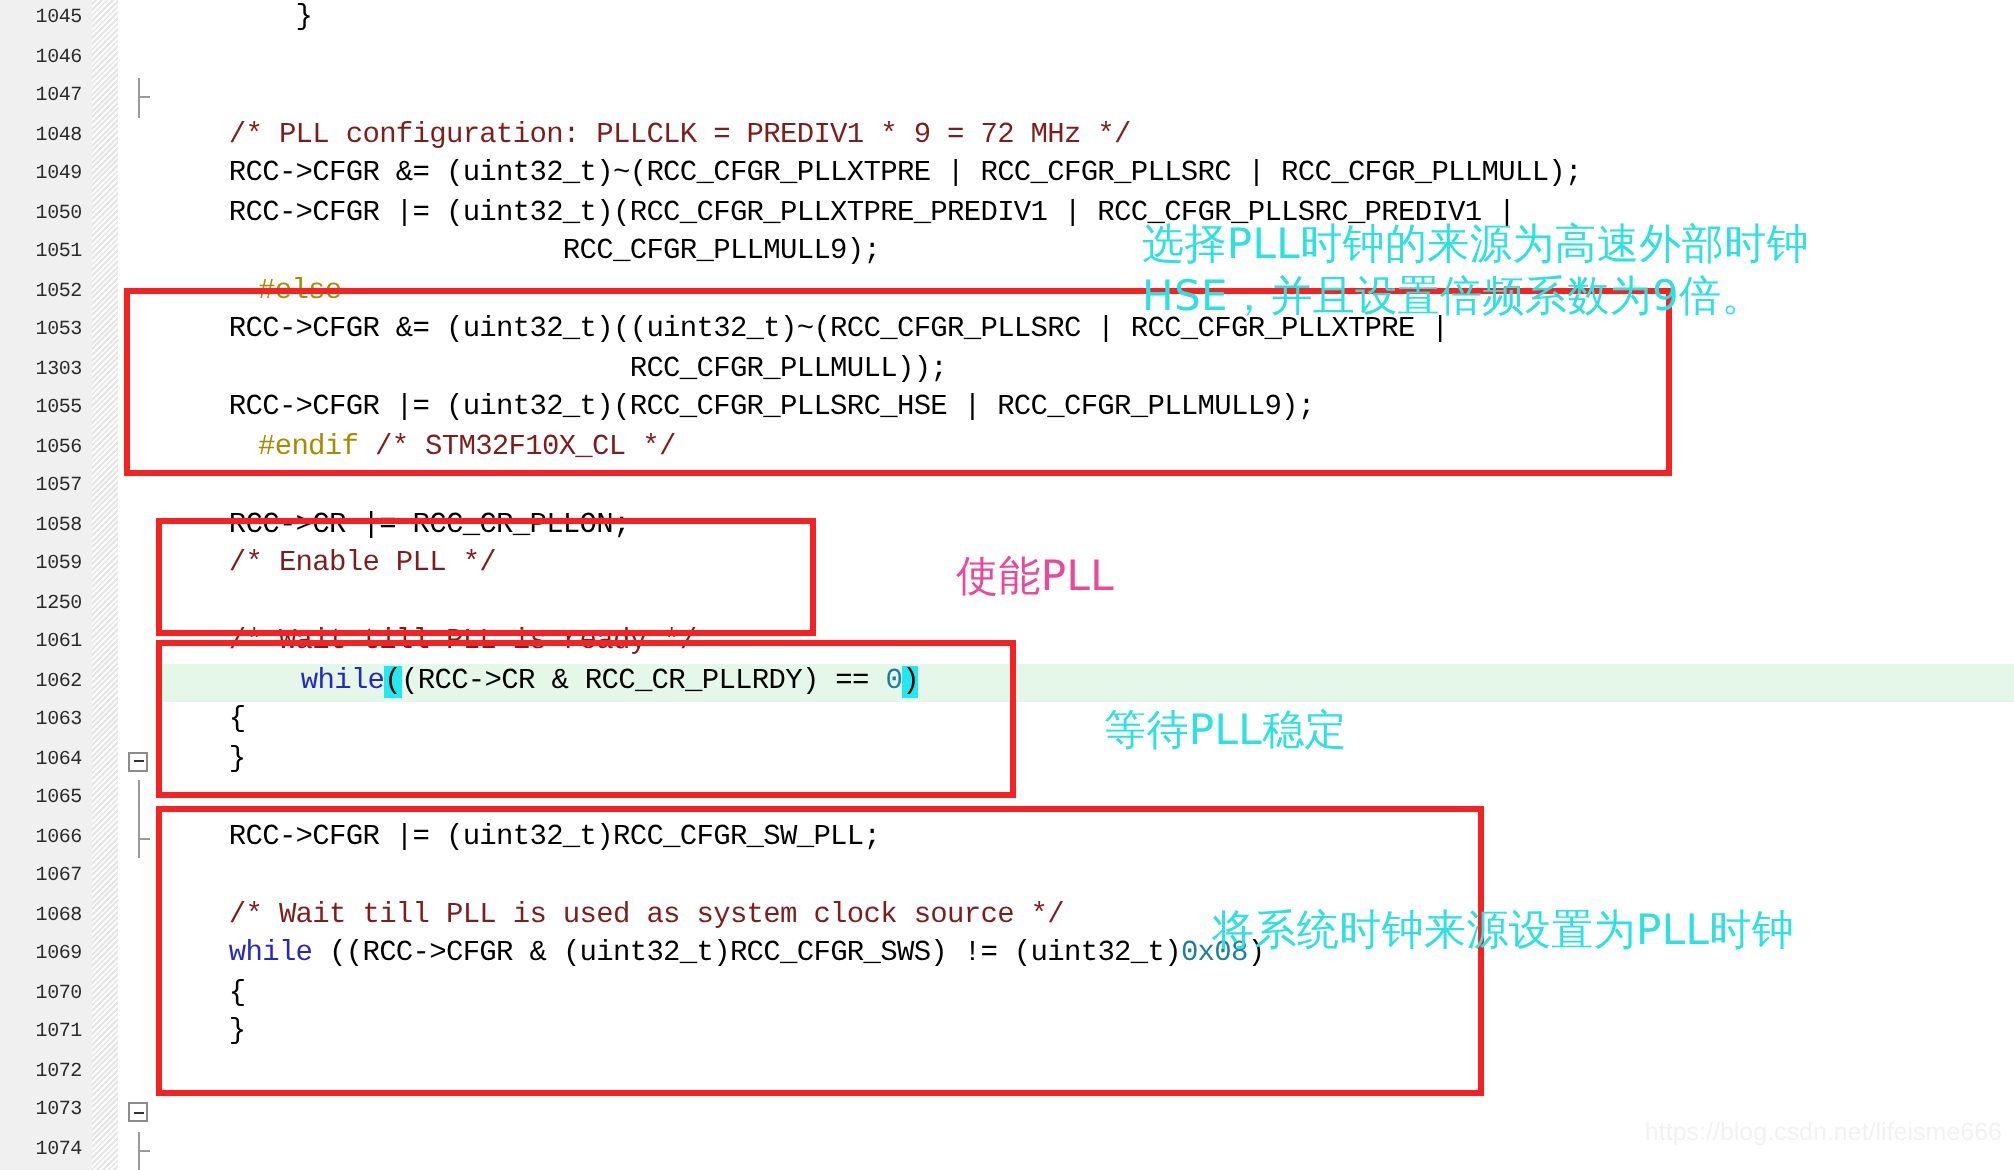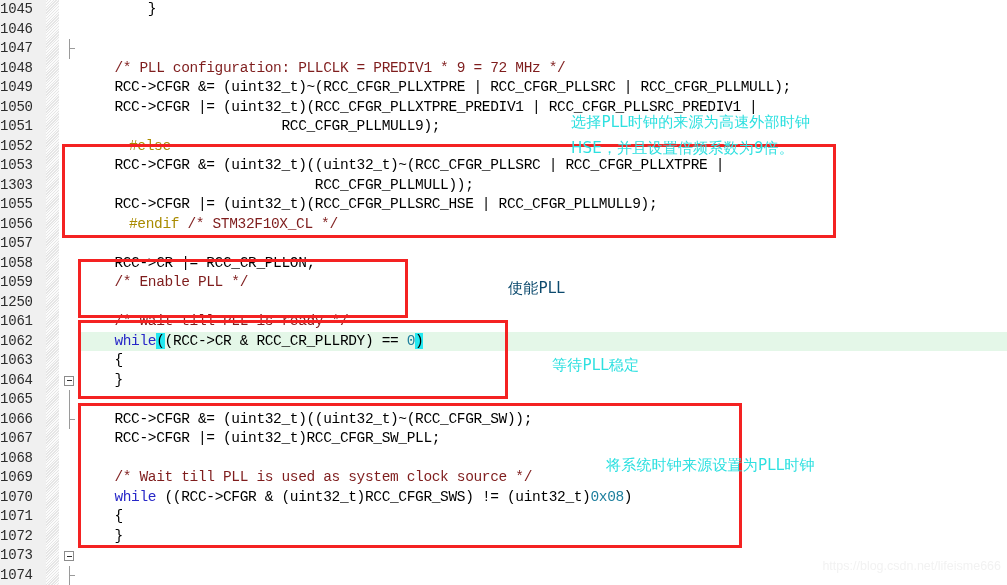--- a/index.html
+++ b/index.html
@@ -41,23 +41,23 @@
   }
   .linenos {
     position: absolute;
     left: 0; top: 0;
     width: 44px;
     z-index: 4;
   }
   .lineno {
     height: 19.5px;
     line-height: 19.5px;
-    text-align: left;
+    text-align: right;
     padding-right: 3px;
-    font-size: 14px;
+    font-size: 10px;
     color: #2b2b2b;
     font-family: "Liberation Mono", "DejaVu Sans Mono", monospace;
     letter-spacing: -0.2px;
   }
 
   
   .foldcol {
     position: absolute;
     left: 59px; top: 0;
     width: 22px;
@@ -119,20 +119,21 @@
     line-height: 19.5px;
     white-space: pre;
     font-size: 14.5px;
     font-family: "Liberation Mono", "DejaVu Sans Mono", monospace;
     color: #000000;
     letter-spacing: -0.35px;
   }
   .row.cur {
     background: #e4f7e8;
     box-shadow: -81px 0 0 #e4f7e8;
+    margin-left: 36px;
   }
 
   
   .cm  { color: #7f1d1d; }      
   .kw  { color: #2727c8; }      
   .pp  { color: #a98b00; margin-left: 48px; }      
   .num { color: #1d7f9e; }      
   .bm  { background: #24e8f0; color: #000; } 
 
   
@@ -142,21 +143,21 @@
     box-sizing: border-box;
     z-index: 5;
     pointer-events: none;
   }
 
   
   .note {
     position: absolute;
     color: #2ee0e0;
     font-family: "DejaVu Sans", "Liberation Sans", sans-serif;
-    font-size: 15px;
+    font-size: 21px;
     font-weight: 400;
     white-space: pre;
     z-index: 6;
     line-height: 26px;
     letter-spacing: 0.2px;
   }
 
   
   .watermark {
     position: absolute;
@@ -272,38 +273,37 @@
       <div class="row"><span class="pp">#endif </span><span class="cm">/* STM32F10X_CL */</span></div>
       <div class="row"><span></span></div>
       <div class="row"><span>    RCC-&gt;CR |= RCC_CR_PLLON;</span></div>
       <div class="row"><span>    </span><span class="cm">/* Enable PLL */</span></div>
       <div class="row"><span></span></div>
       <div class="row"><span>    </span><span class="cm">/* Wait till PLL is ready */</span></div>
       <div class="row cur"><span>    </span><span class="kw">while</span><span class="bm">(</span><span>(RCC-&gt;CR &amp; RCC_CR_PLLRDY) == </span><span class="num">0</span><span class="bm">)</span></div>
       <div class="row"><span>    {</span></div>
       <div class="row"><span>    }</span></div>
       <div class="row"><span></span></div>
-      <div class="row"><span>    RCC-&gt;CFGR &amp;= (uint32_t)((uint32_t)~(RCC_CFGR_SW));</span></div>
       <div class="row"><span>    RCC-&gt;CFGR |= (uint32_t)RCC_CFGR_SW_PLL;</span></div>
       <div class="row"><span></span></div>
       <div class="row"><span>    </span><span class="cm">/* Wait till PLL is used as system clock source */</span></div>
       <div class="row"><span>    </span><span class="kw">while</span><span> ((RCC-&gt;CFGR &amp; (uint32_t)RCC_CFGR_SWS) != (uint32_t)</span><span class="num">0x08</span><span>)</span></div>
       <div class="row"><span>    {</span></div>
       <div class="row"><span>    }</span></div>
     </div>
 
   <div id="boxes">
       <div class="redbox" style="left: 62px; top: 144px; width: 774px; height: 94px; border-color: rgb(244, 34, 34);"></div>
       <div class="redbox" style="left: 78px; top: 259px; width: 330px; height: 59px; border-color: rgb(244, 34, 34);"></div>
       <div class="redbox" style="left: 78px; top: 320px; width: 430px; height: 79px; border-color: rgb(244, 34, 34);"></div>
       <div class="redbox" style="left: 78px; top: 403px; width: 664px; height: 145px; border-color: rgb(244, 34, 34);"></div>
     </div>
 
   <div id="notes">
       <div class="note" style="left: 571px; top: 109px; color: rgb(46, 224, 224);"><div>选择PLL时钟的来源为高速外部时钟</div><div>HSE，并且设置倍频系数为9倍。</div></div>
-      <div class="note" style="left: 478px; top: 275px; color: #0c4a6e; margin-left: 30px;"><div>使能PLL</div></div>
+      <div class="note" style="left: 478px; top: 275px; color: #ec4899;"><div>使能PLL</div></div>
       <div class="note" style="left: 552px; top: 352px; color: rgb(46, 224, 224);"><div>等待PLL稳定</div></div>
       <div class="note" style="left: 606px; top: 452px; color: rgb(46, 224, 224);"><div>将系统时钟来源设置为PLL时钟</div></div>
     </div>
 
   <div class="watermark">https://blog.csdn.net/lifeisme666</div>
 
 </div>
 
 </body></html>

